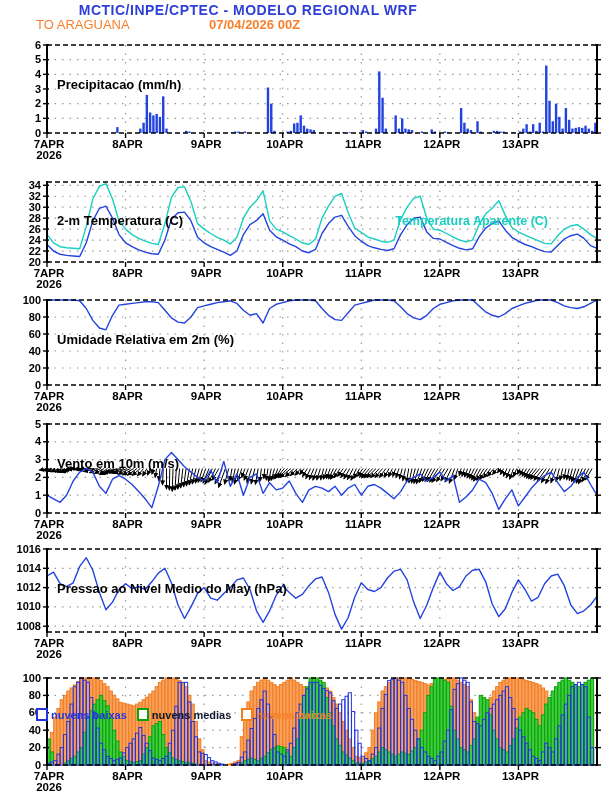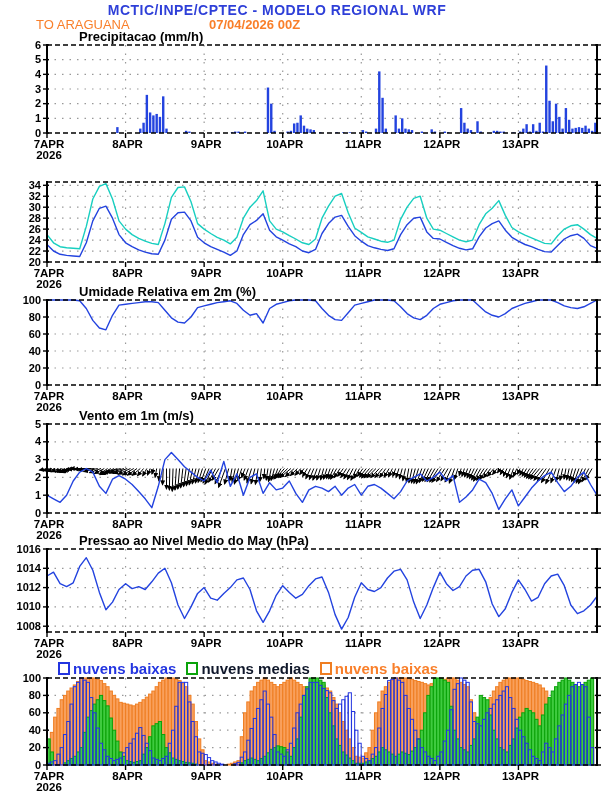--- a/index.html
+++ b/index.html
@@ -1,46 +1,50 @@
 <!DOCTYPE html>
 <html><head>
 <meta charset="utf-8">
 <style>
   html,body{margin:0;padding:0;background:#fff;}
   #page{position:relative;width:612px;height:792px;background:#fff;overflow:hidden;
         font-family:"Liberation Sans",sans-serif;}
   .hdr1{position:absolute;top:2px;left:0;width:496px;text-align:center;
-        font-size:14px;font-weight:bold;letter-spacing:.5px;margin-left:29px;}
+        font-size:14px;font-weight:bold;letter-spacing:.5px;}
   .hdr2a{position:absolute;top:17px;left:36px;font-size:13px;font-weight:normal;}
   .hdr2b{position:absolute;top:17px;left:188px;font-size:13px;font-weight:bold;margin-left:21px;}
-  .trow{position:absolute;left:58px;width:552px;display:flex;
-        justify-content:space-between;align-items:flex-end;z-index:5;pointer-events:none;}
+  .trow{position:absolute;left:36px;width:552px;display:flex;
+        justify-content:space-between;align-items:flex-end;z-index:5;pointer-events:none;margin-top:48px;}
   .ptitle{font-size:13px;font-weight:bold;color:#000;padding-left:21px;white-space:nowrap;}
   .pright{font-size:12.5px;font-weight:bold;white-space:nowrap;padding-right:40px;}
   .legend{display:flex;gap:10px;align-items:center;padding-right:6px;}
-  .litem{display:flex;gap:3px;align-items:center;font-size:15px;font-weight:bold;white-space:nowrap;}
+  .litem{display:flex;gap:3px;align-items:center;font-size:11px;font-weight:bold;white-space:nowrap;}
   .sw{display:inline-block;width:8px;height:9px;background:#fff;border:2px solid #000;}
   svg.plot{position:absolute;left:0;}
 </style>
 </head>
 <body>
 <div id="page">
 
   <div class="hdr1" style="color: rgb(46, 63, 216);">MCTIC/INPE/CPTEC - MODELO REGIONAL WRF</div>
   <div class="hdr2a" style="color: rgb(249, 127, 42);">TO ARAGUANA</div>
   <div class="hdr2b" style="color: rgb(249, 127, 42);">07/04/2026 00Z</div>
 
   <div class="trow" style="top:29px">
     <span class="ptitle">Precipitacao (mm/h)</span>
   </div>
+  <div class="trow" style="top:165px">
+    <span class="ptitle">2-m Temperatura (C)</span>
+    <span class="pright" style="color:#18cfc0">Temperatura Aparente (C)</span>
+  </div>
   <div class="trow" style="top:284px">
     <span class="ptitle">Umidade Relativa em 2m (%)</span>
   </div>
   <div class="trow" style="top:408px">
-    <span class="ptitle">Vento em 1m (m/s)</span>
+    <span class="ptitle">Vento em 10m (m/s)</span>
   </div>
   <div class="trow" style="top:533px">
     <span class="ptitle">Pressao ao Nivel Medio do May (hPa)</span>
   </div>
   <div class="trow" style="top:660px">
     <span class="legend">
       <span class="litem">
         <span class="sw" style="border-color:#2335e0"></span>
         <span style="color:#2335e0">nuvens baixas</span>
       </span>

